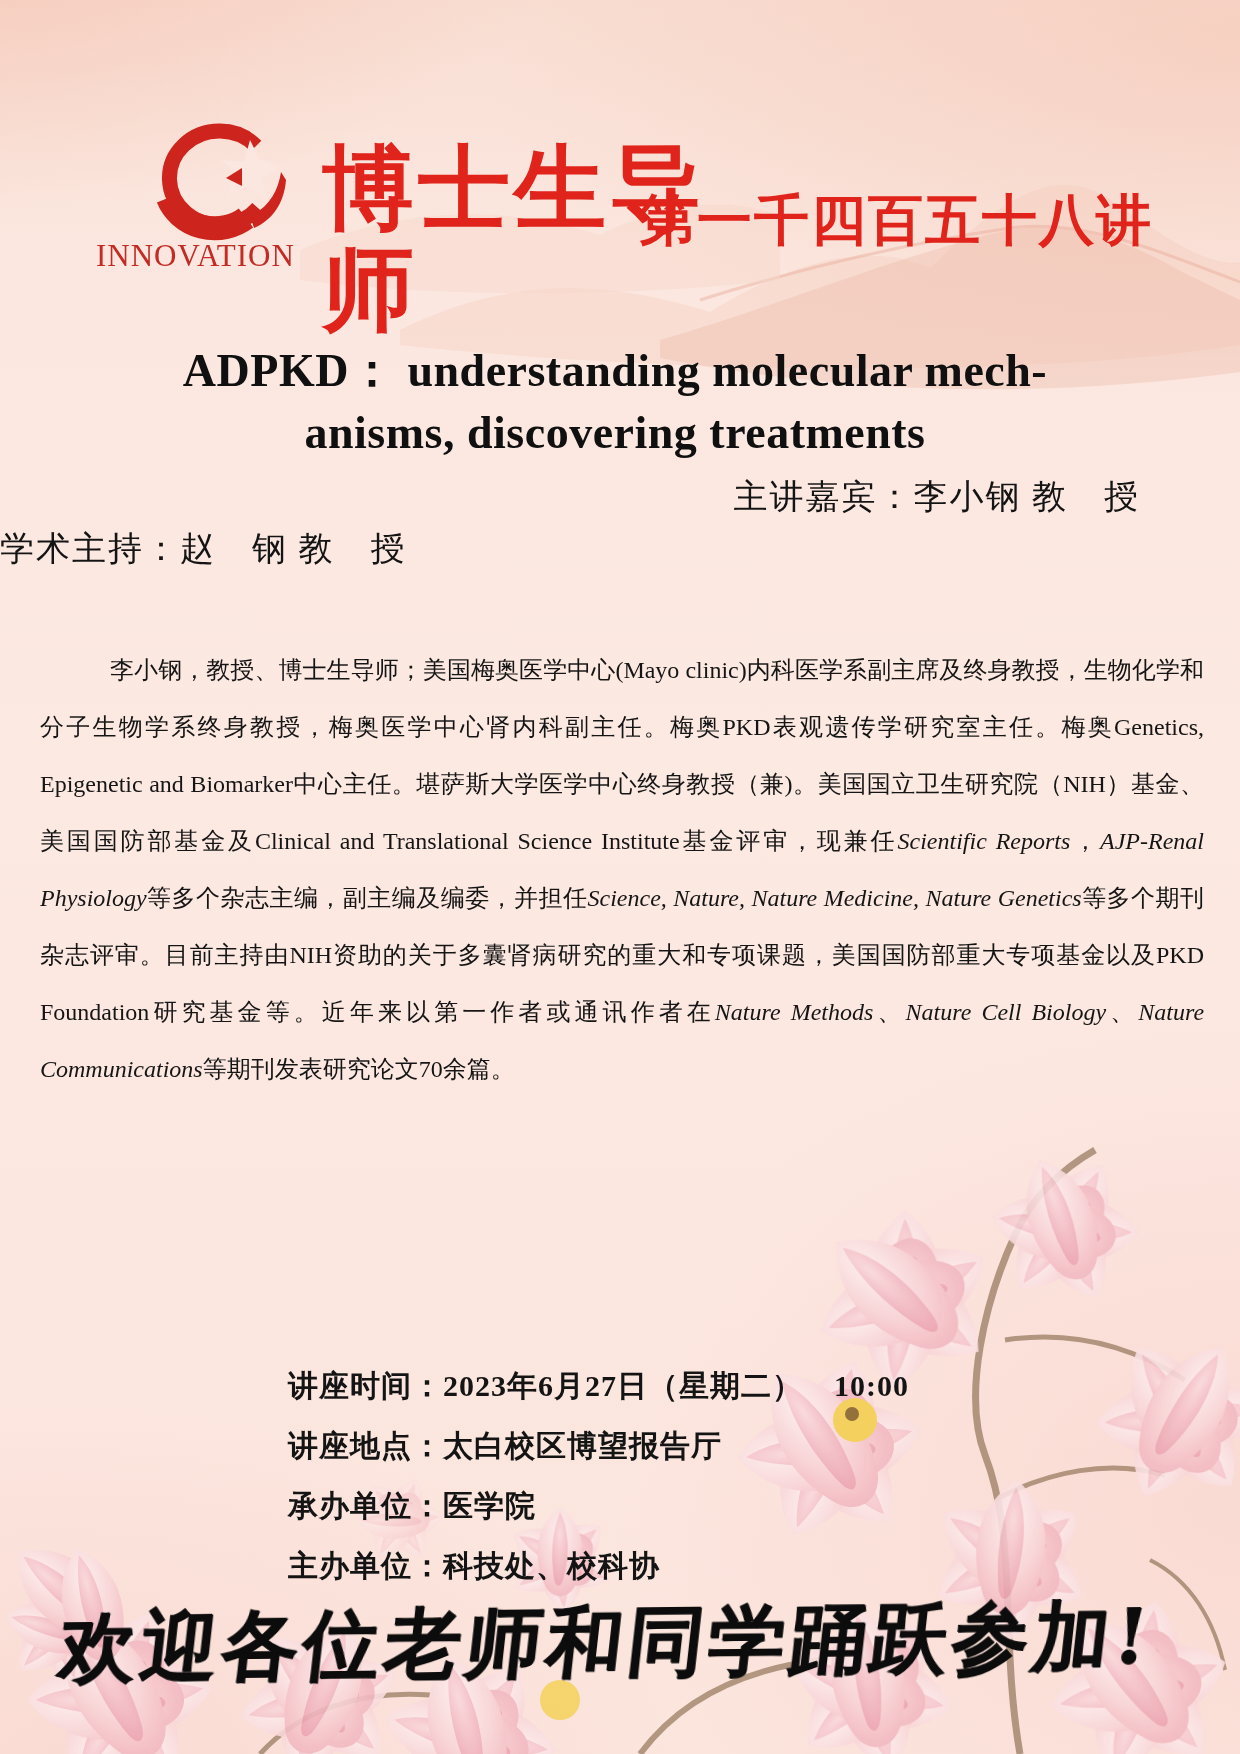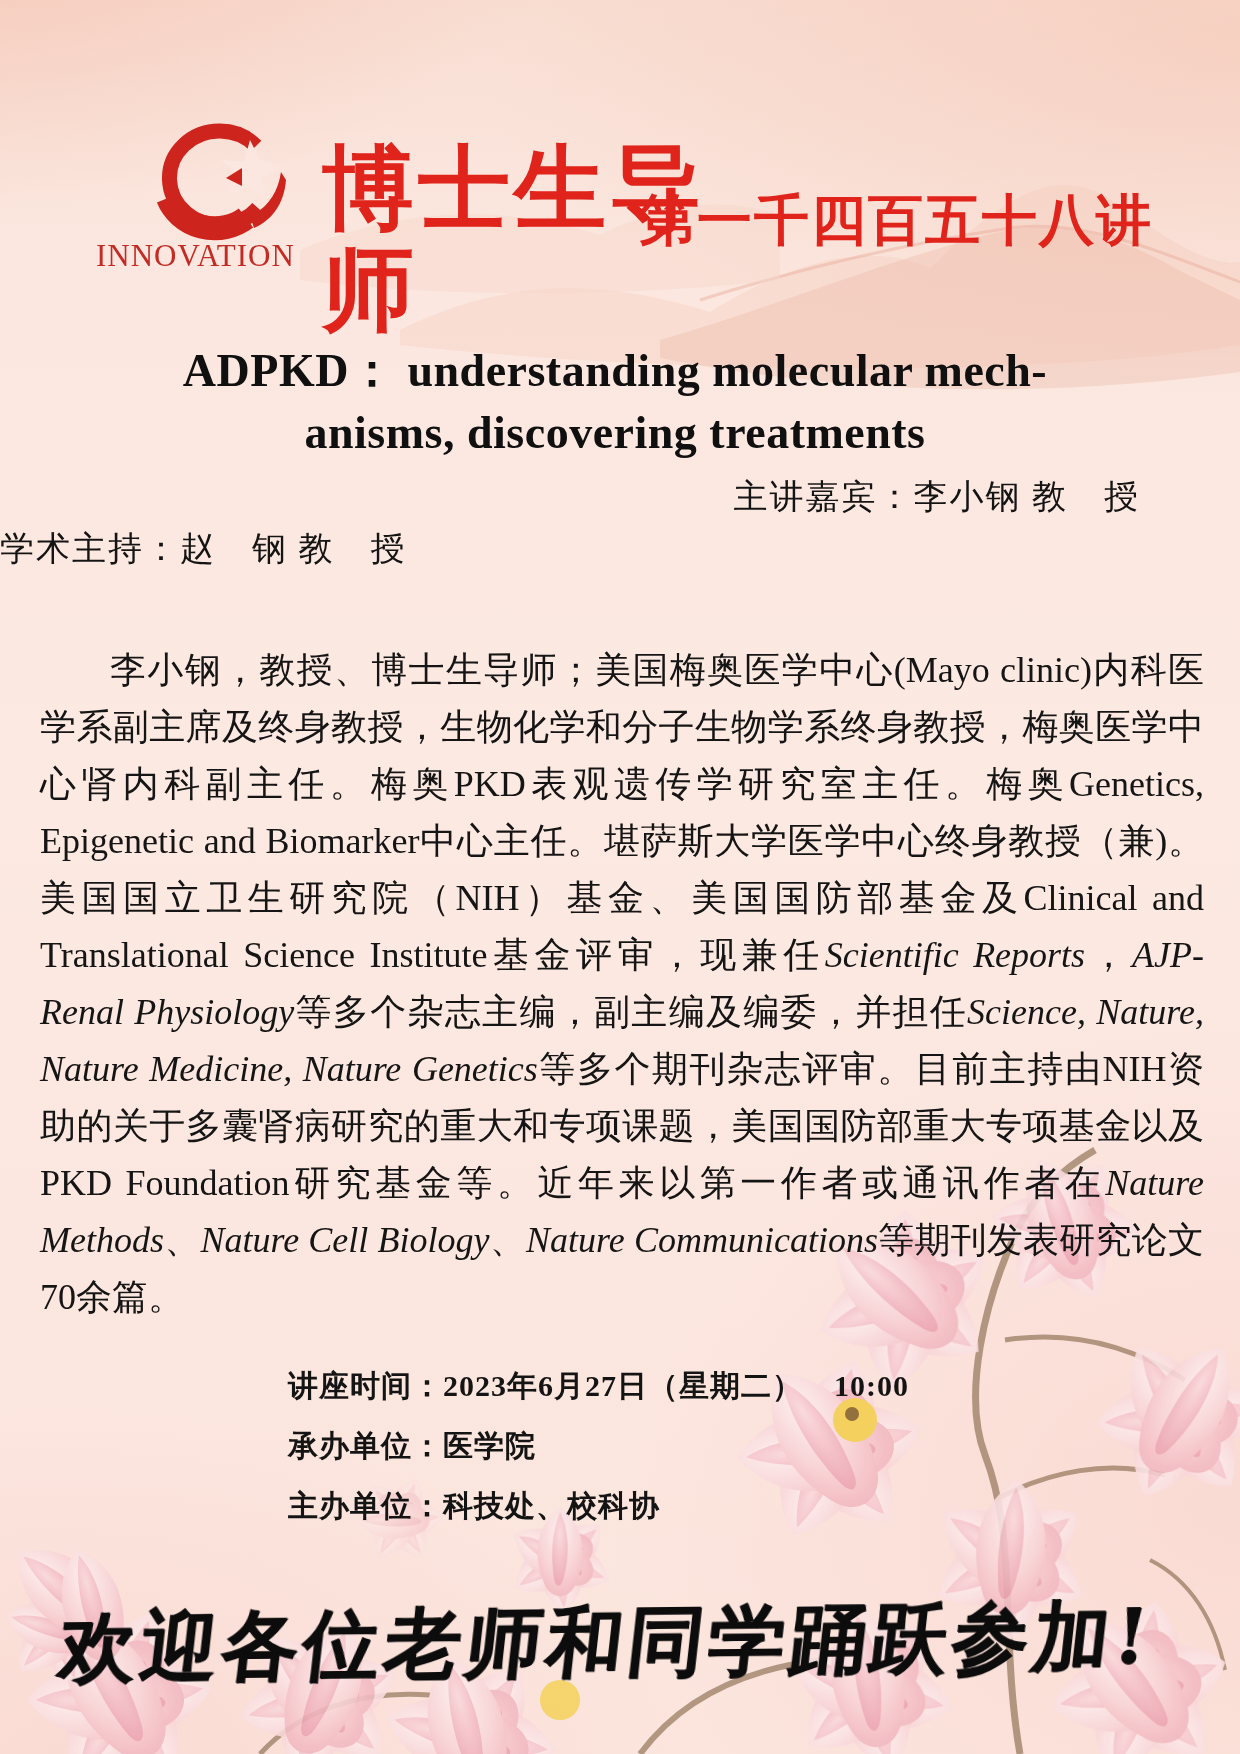--- a/index.html
+++ b/index.html
@@ -50,21 +50,21 @@
 
   
   .speaker-line{position:absolute;left:0;top:474px;width:1140px;text-align:right;
     font-size:34px;color:#141414;letter-spacing:2px;}
   .host-line{position:absolute;left:0;top:526px;width:1140px;
     font-size:34px;color:#141414;letter-spacing:2px;}
 
   
   .bio{
     position:absolute;left:40px;top:642px;width:1164px;margin:0;
-    font-size:36px;line-height:57px;text-align:justify;
+    font-size:24px;line-height:57px;text-align:justify;
     text-indent:70px;color:#151515;
   }
   .bio .it{font-style:italic;}
 
   
   .details{position:absolute;left:288px;top:1356px;width:900px;}
   .detail-row{font-size:30px;line-height:60px;color:#141414;letter-spacing:1px;font-weight:600;}
 
   
   .welcome{
@@ -168,20 +168,23 @@
   <div class="speaker-line fg">主讲嘉宾：李小钢 教　授</div>
   <div class="host-line fg">学术主持：赵　钢 教　授</div>
 
   <p class="bio fg" id="bio-paragraph"><span>李小钢，教授、博士生导师；美国梅奥医学中心(Mayo clinic)内科医学系副主席及终身教授，生物化学和分子生物学系终身教授，梅奥医学中心肾内科副主任。梅奥PKD表观遗传学研究室主任。梅奥Genetics, Epigenetic and Biomarker中心主任。堪萨斯大学医学中心终身教授（兼)。美国国立卫生研究院（NIH）基金、美国国防部基金及Clinical and Translational Science Institute基金评审，现兼任</span><span class="it">Scientific Reports</span><span>，</span><span class="it">AJP-Renal Physiology</span><span>等多个杂志主编，副主编及编委，并担任</span><span class="it">Science, Nature, Nature Medicine, Nature Genetics</span><span>等多个期刊杂志评审。目前主持由NIH资助的关于多囊肾病研究的重大和专项课题，美国国防部重大专项基金以及PKD Foundation研究基金等。近年来以第一作者或通讯作者在</span><span class="it">Nature Methods</span><span>、</span><span class="it">Nature Cell Biology</span><span>、</span><span class="it">Nature Communications</span><span>等期刊发表研究论文70余篇。</span></p>
 
   <div class="details fg">
     <div class="detail-row">
       <span>讲座时间：</span><span>2023年6月27日（星期二）　10:00</span>
     </div>
     <div class="detail-row">
+      <span>讲座地点：</span><span>太白校区博望报告厅</span>
+    </div>
+    <div class="detail-row">
       <span>承办单位：</span><span>医学院</span>
     </div>
     <div class="detail-row">
       <span>主办单位：</span><span>科技处、校科协</span>
     </div>
   </div>
 
   <div class="welcome fg">欢迎各位老师和同学踊跃参加!</div>
 
 </div>

